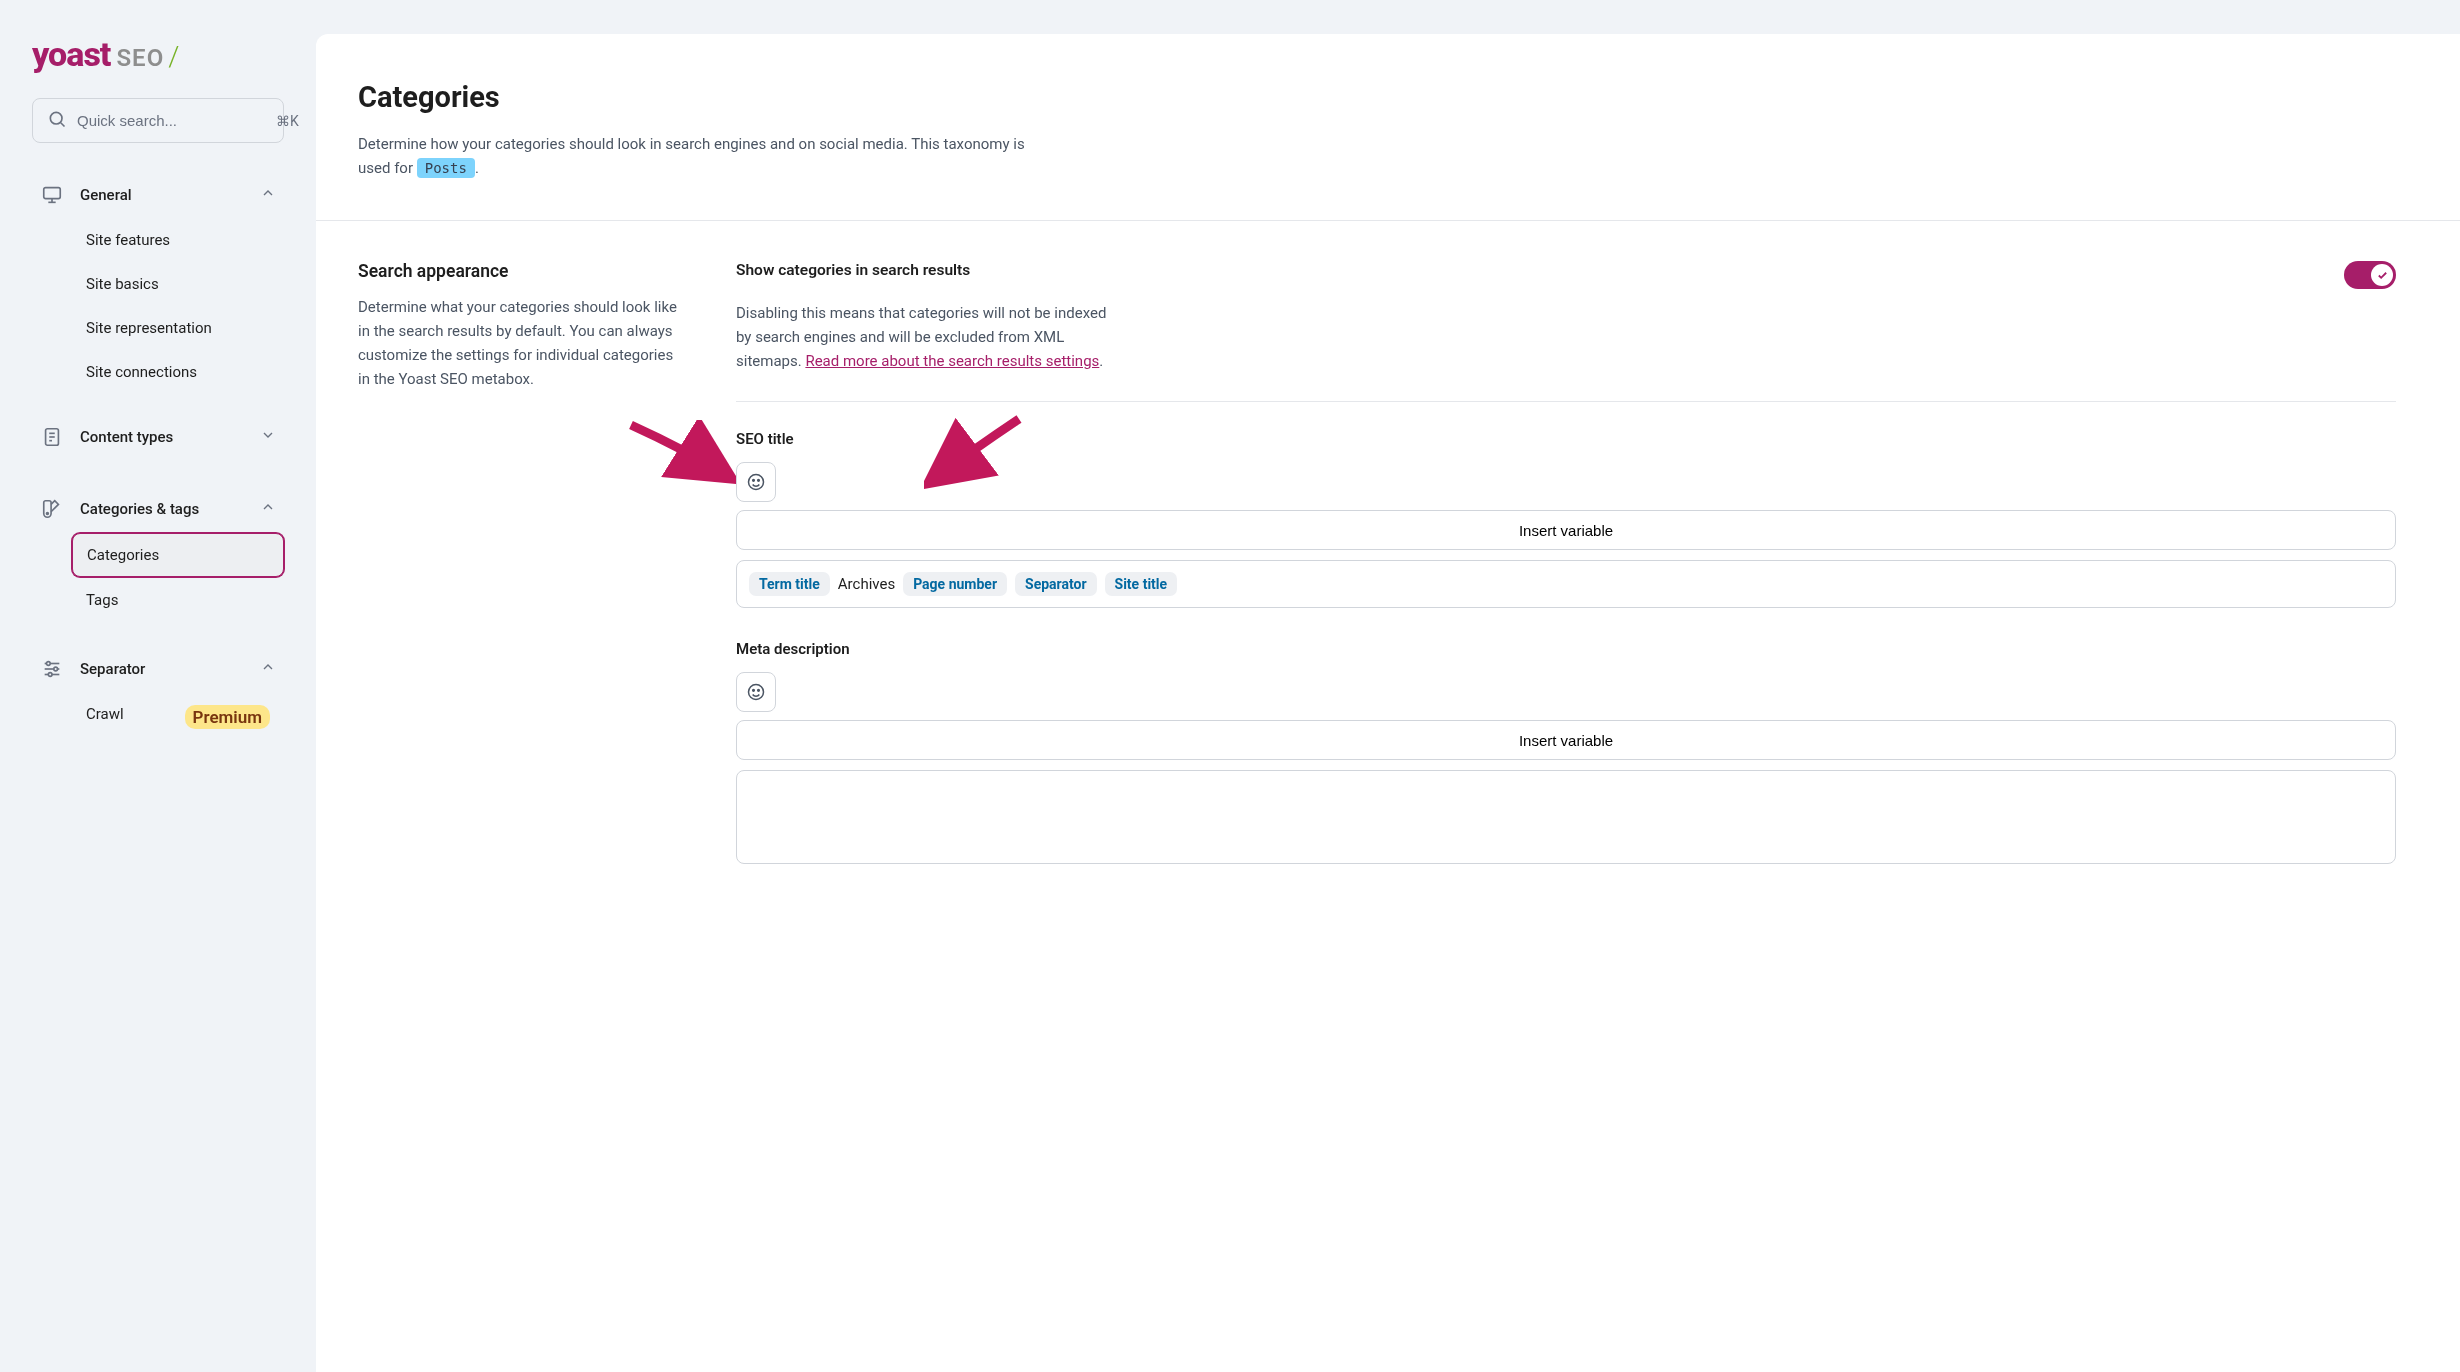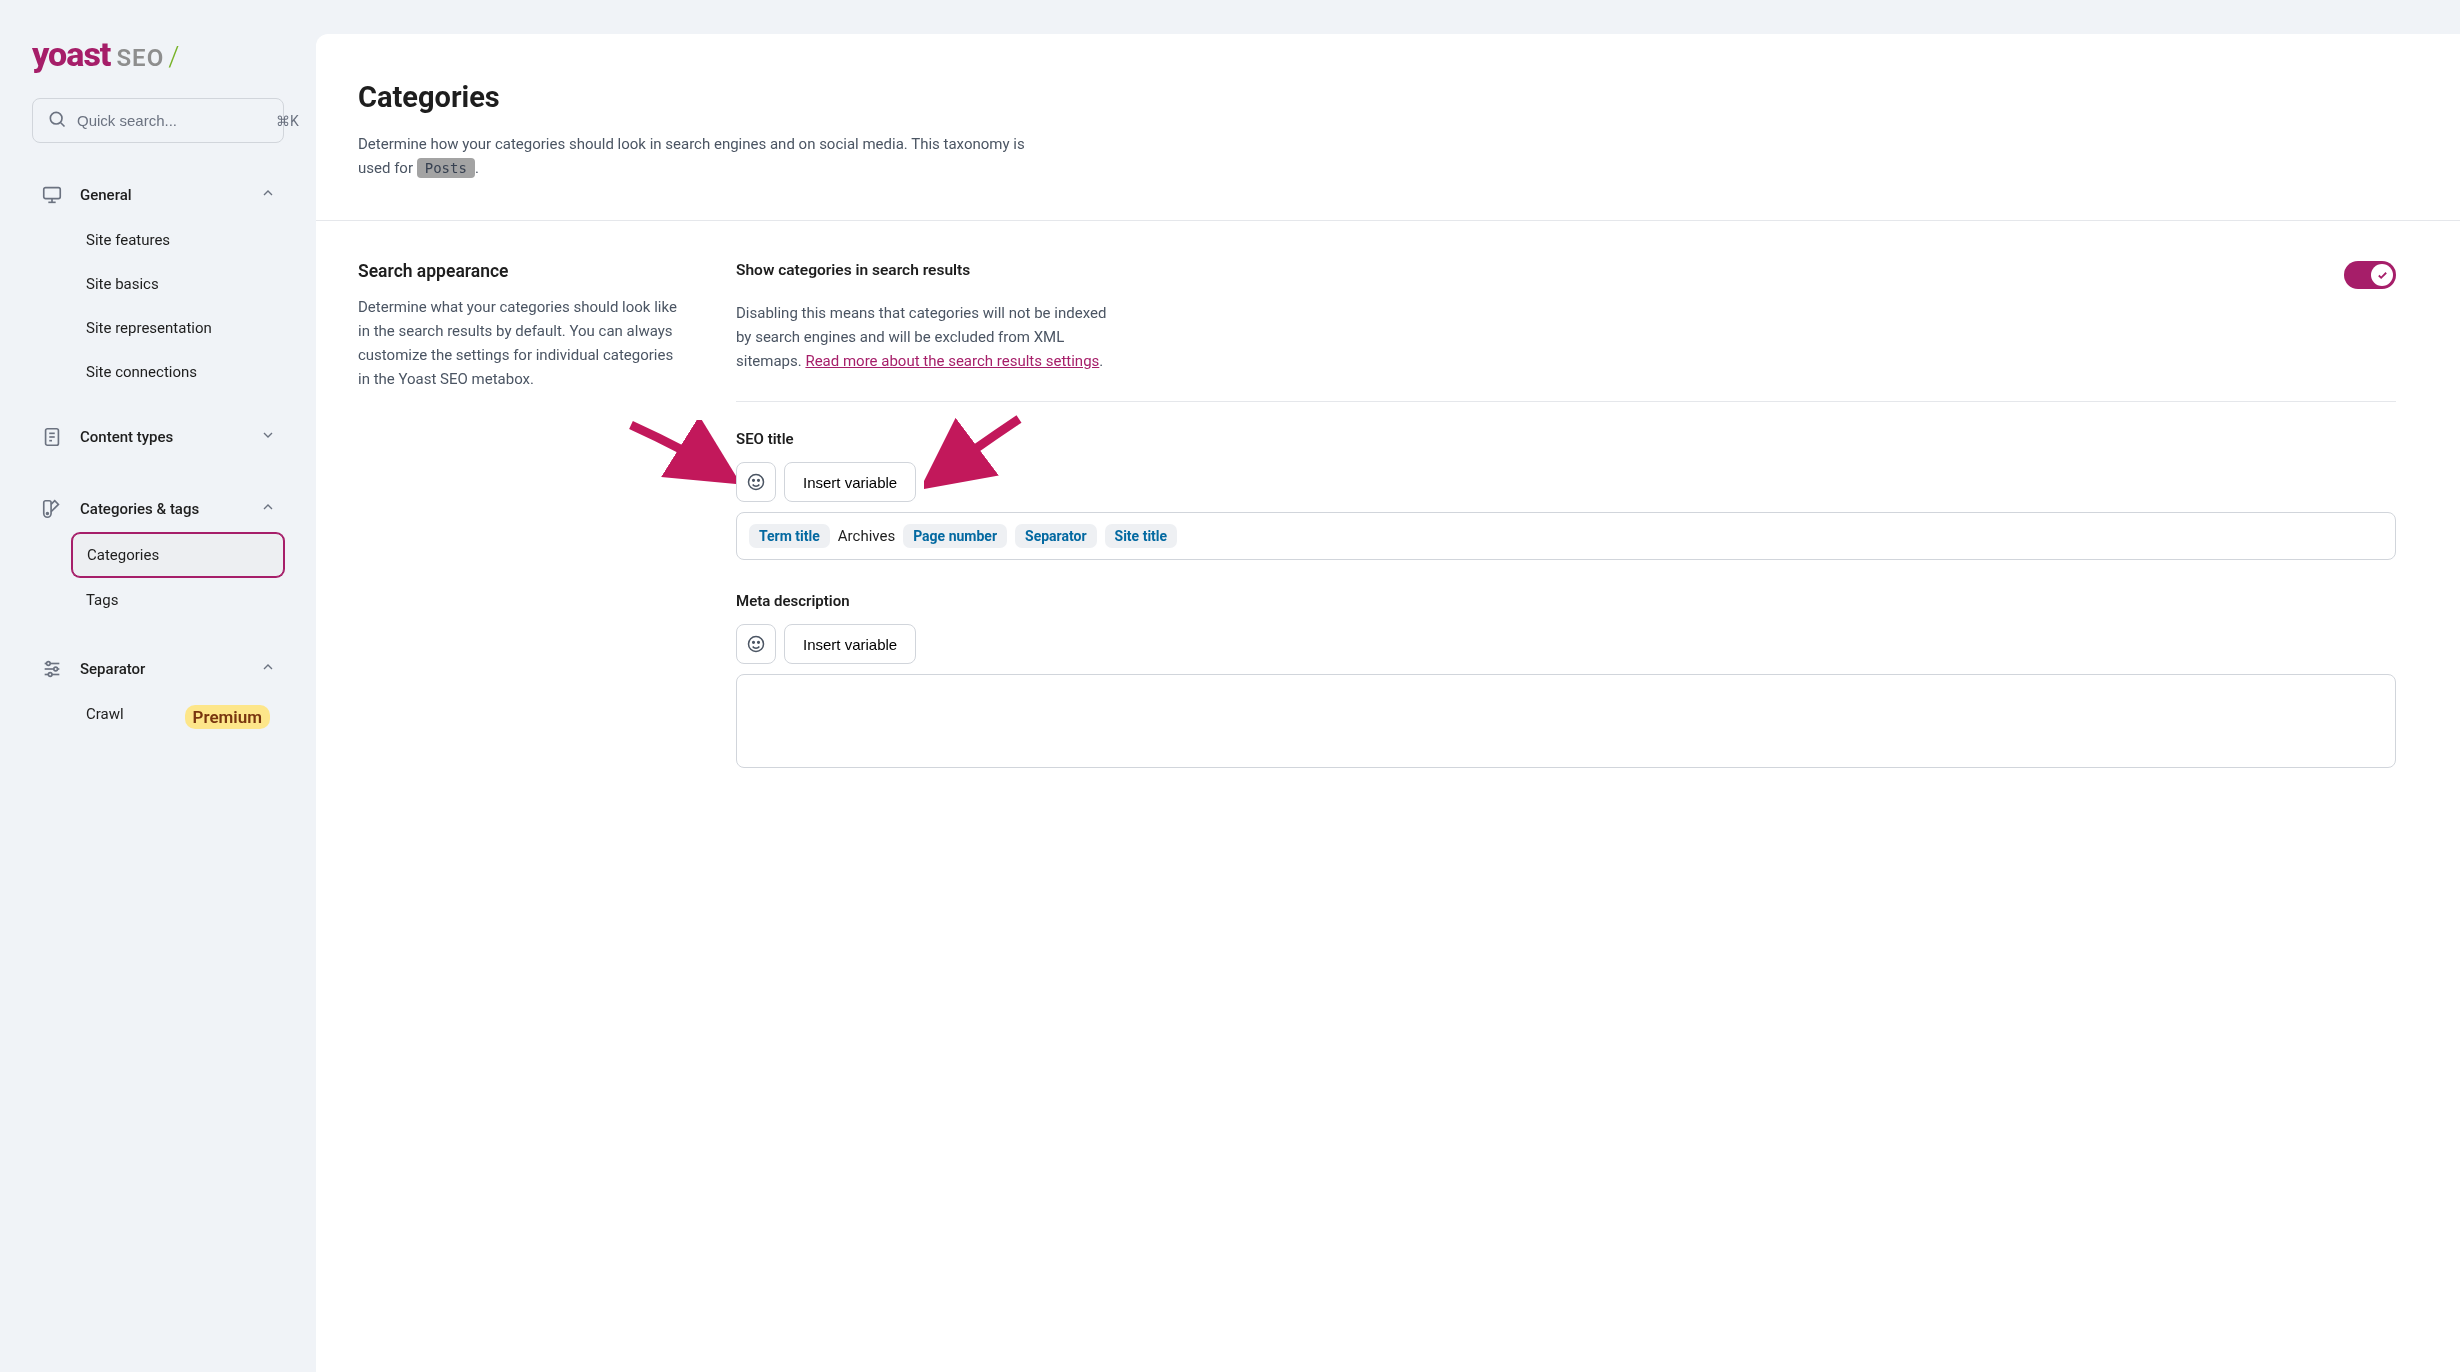--- a/index.html
+++ b/index.html
@@ -44,21 +44,21 @@
   background: #fde68a; color: #78350f; font-size: 17px; font-weight: 600;
   padding: 2px 8px; border-radius: 10px; margin-left: auto;
 }
 .main {
   flex: 1; background: #fff; border-top-left-radius: 12px; margin-top: 34px;
   padding: 46px 64px 0 42px; min-width: 0;
 }
 h1 { font-size: 29px; font-weight: 700; margin-bottom: 18px; }
 .lead { font-size: 15px; color: #4b5563; line-height: 1.6; max-width: 700px; }
 .lead code {
-  background: #a3a3a3; padding: 2px 8px; border-radius: 4px; font-family: ui-monospace, monospace;
+  background: #7dd3fc; padding: 2px 8px; border-radius: 4px; font-family: ui-monospace, monospace;
   font-size: 14px; color: #374151;
 }
 hr.sep { border: none; border-top: 1px solid #e5e7eb; margin: 40px -64px 40px -42px; }
 .cols { display: flex; gap: 58px; }
 .col-left { width: 320px; flex-shrink: 0; }
 .col-right { flex: 1; position: relative; }
 h2 { font-size: 17.5px; font-weight: 600; margin-bottom: 14px; }
 .desc { font-size: 15px; color: #4b5563; line-height: 1.6; }
 .toggle-row { display: flex; align-items: flex-start; margin-bottom: 12px; }
 .toggle-label { font-size: 15.5px; font-weight: 600; flex: 1; }
@@ -67,21 +67,21 @@
   cursor: pointer; flex-shrink: 0;
 }
 .toggle-knob {
   position: absolute; right: 3px; top: 3px; width: 22px; height: 22px; background: #fff;
   border-radius: 50%; display: flex; align-items: center; justify-content: center;
 }
 .toggle-desc { font-size: 15px; color: #4b5563; line-height: 1.6; margin-bottom: 28px; max-width: 380px;}
 .toggle-desc a { color: #a61e69; text-decoration: underline; }
 hr.field-sep { border: none; border-top: 1px solid #e5e7eb; margin: 28px 0; }
 .field-label { font-size: 15px; font-weight: 600; margin-bottom: 14px; }
-.field-controls { display: flex; gap: 8px; margin-bottom: 10px; }
+.field-controls { display: flex; gap: 8px; margin-bottom: 10px; flex-direction: column; }
 .emoji-btn, .variable-btn {
   border: 1px solid #d1d5db; background: #fff; border-radius: 8px; cursor: pointer;
   font-size: 15px; display: flex; align-items: center; justify-content: center;
 }
 .emoji-btn { width: 40px; height: 40px; }
 .variable-btn { height: 40px; padding: 0 18px; }
 .field-input {
   border: 1px solid #d1d5db; border-radius: 8px; padding: 10px 12px; min-height: 48px;
   display: flex; align-items: center; flex-wrap: wrap; gap: 8px;
 }

